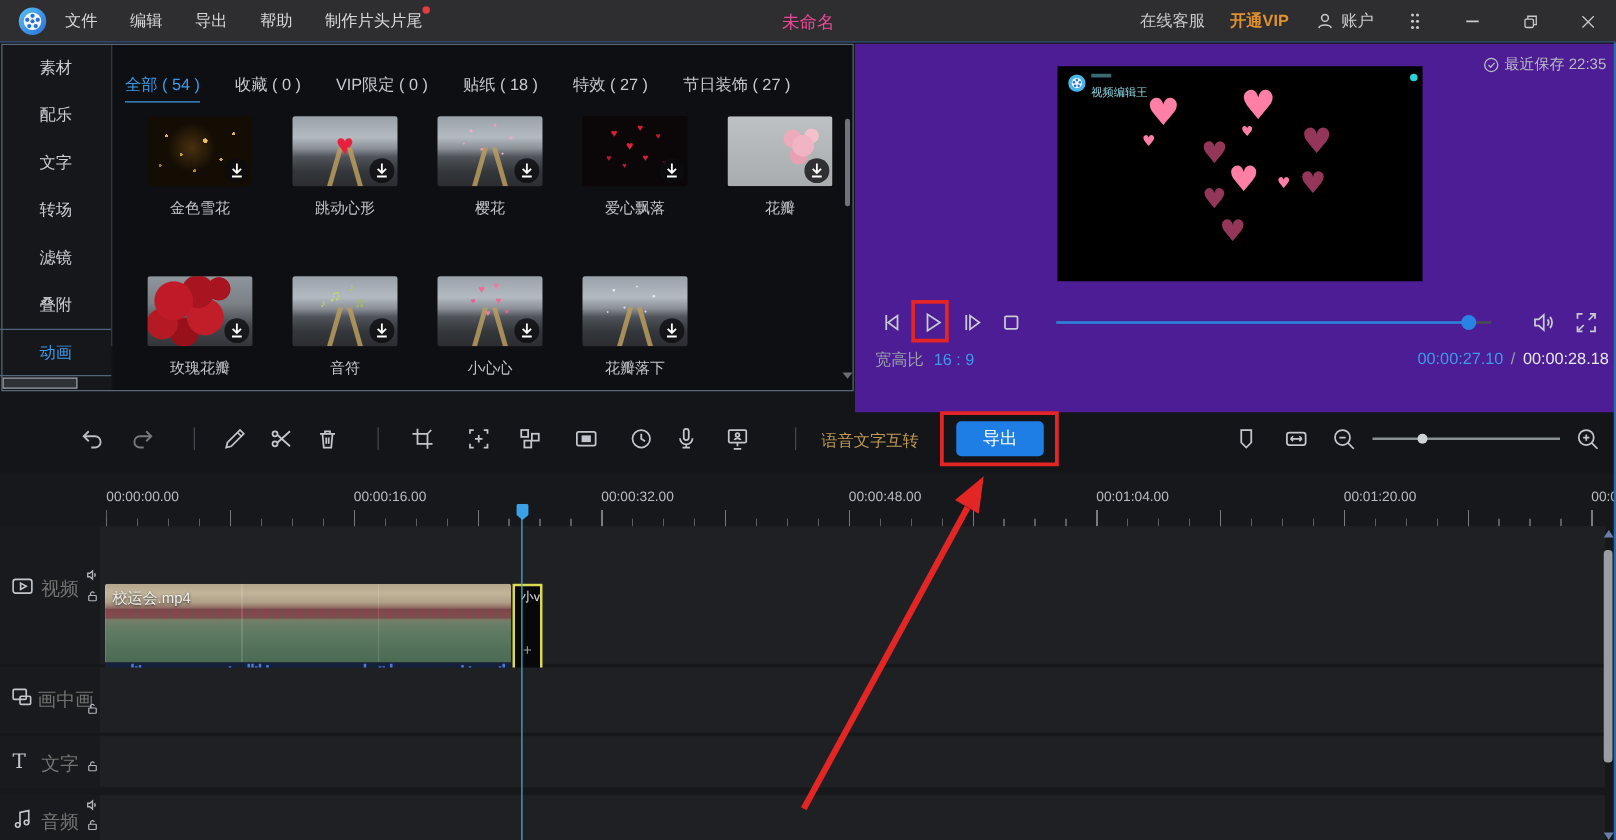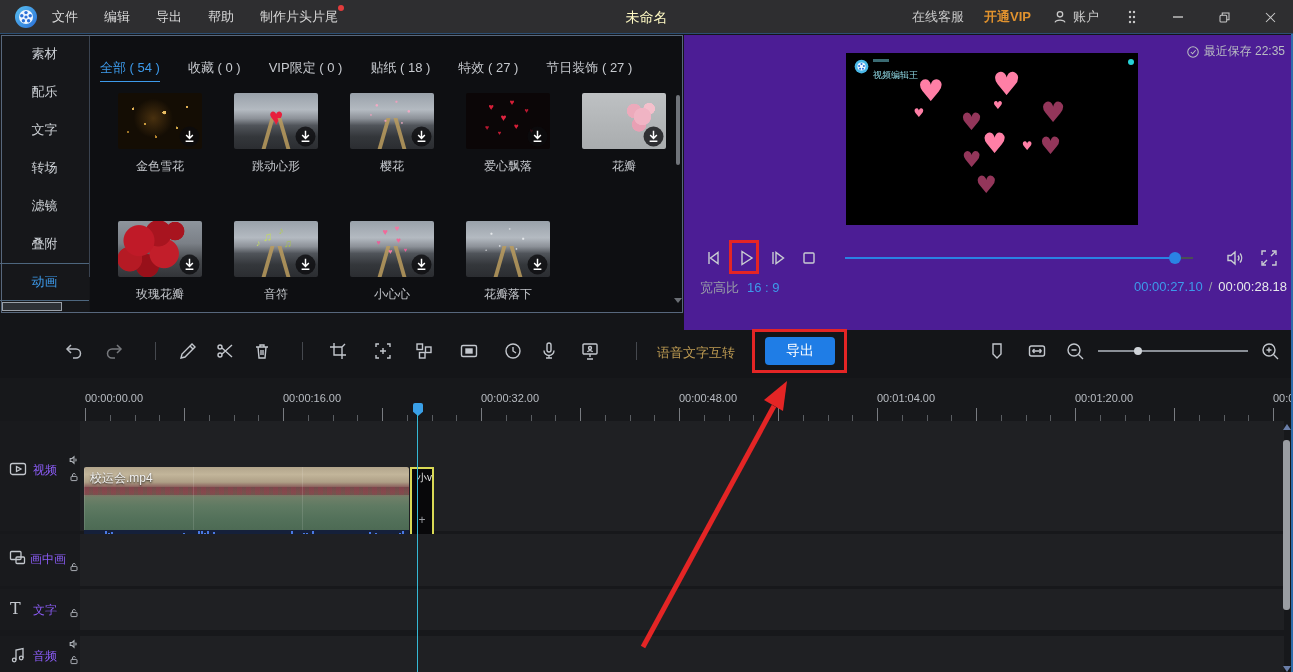--- a/index.html
+++ b/index.html
@@ -7,21 +7,21 @@
 .app { position:relative; width:1293px; height:672px; background:#141518; overflow:hidden;
        font-family:"Liberation Sans","DejaVu Sans",sans-serif; color:#d5d8dc; }
 
 
 .titlebar { position:absolute; left:0; top:0; width:100%; height:34px; background:#2e2e30;
             border-bottom:1px solid #2c4f74; display:flex; align-items:center; }
 .logo { position:absolute; left:14px; top:5px; width:24px; height:24px; }
 .menus { position:absolute; left:52px; top:0; height:34px; display:flex; align-items:center; gap:26px; }
 .menu-item { font-size:13px; color:#d8d8d8; position:relative; cursor:default; white-space:nowrap; }
 .menu-badge { position:absolute; right:-6px; top:-3px; width:6px; height:6px; border-radius:50%; background:#e23c3c; }
-.doc-title { position:absolute; left:50%; transform:translateX(-50%); top:9px; font-size:14px; color:#fef9c3; }
+.doc-title { position:absolute; left:50%; transform:translateX(-50%); top:9px; font-size:14px; color:#ec4899; }
 .tb-right { position:absolute; right:10px; top:0; height:34px; display:flex; align-items:center; gap:20px; }
 .tb-link { font-size:13px; color:#c9c9c9; white-space:nowrap; }
 .tb-vip { font-size:13px; color:#e0922e; font-weight:bold; white-space:nowrap; }
 .tb-account { display:flex; align-items:center; gap:4px; font-size:13px; color:#c9c9c9; }
 .win-btn { width:26px; height:26px; display:flex; align-items:center; justify-content:center; }
 
 
 .sidebar { position:absolute; left:0; top:35px; width:89px; height:278px; background:#16171a; }
 .sidebar-item { height:38px; display:flex; align-items:center; justify-content:center;
                 font-size:13px; color:#ccd0d5; }
@@ -126,21 +126,21 @@
   background-image:
     repeating-linear-gradient(90deg,#787b80 0 1px,transparent 1px 99px),
     repeating-linear-gradient(90deg,#5a5d62 0 1px,transparent 1px 24.75px);
   background-size:100% 13px,100% 6px; background-position:0 0,0 7px; background-repeat:no-repeat,no-repeat; }
 .row { position:absolute; left:0; width:1284px; background:#1f2023; }
 .row-video { top:43px; height:110px; }
 .row-pip { top:156px; height:52px; }
 .row-text { top:211px; height:41px; }
 .row-audio { top:258px; height:36px; }
 .track-head { position:absolute; left:0; top:0; width:80px; height:100%; background:#191a1d; }
-.track-label { position:absolute; left:33px; font-size:12px; color:#8b5cf6; white-space:nowrap; }
+.track-label { position:absolute; left:33px; font-size:15px; color:#737373; white-space:nowrap; }
 .t-ico { position:absolute; left:8px; }
 .mini-ico { position:absolute; left:68px; }
 
 
 .clip { position:absolute; left:84px; top:46px; width:325px; height:97px; border-radius:2px; overflow:hidden; background:#101216; }
 .clip-art { position:absolute; left:0; right:0; top:0; bottom:34px;
   background-image:
     repeating-linear-gradient(90deg,rgba(255,255,255,.12) 0 1px,transparent 1px 109px),
     repeating-linear-gradient(90deg,rgba(115,35,55,.45) 0 5px,rgba(60,25,35,.3) 5px 9px),
     linear-gradient(180deg,#b2a58c 0%,#c2b59a 12%,#ae9f86 24%,#8a5f5c 32%,#96675e 40%,#6f7f68 48%,#5f7a62 62%,#53715a 82%,#4d6a54 100%);

